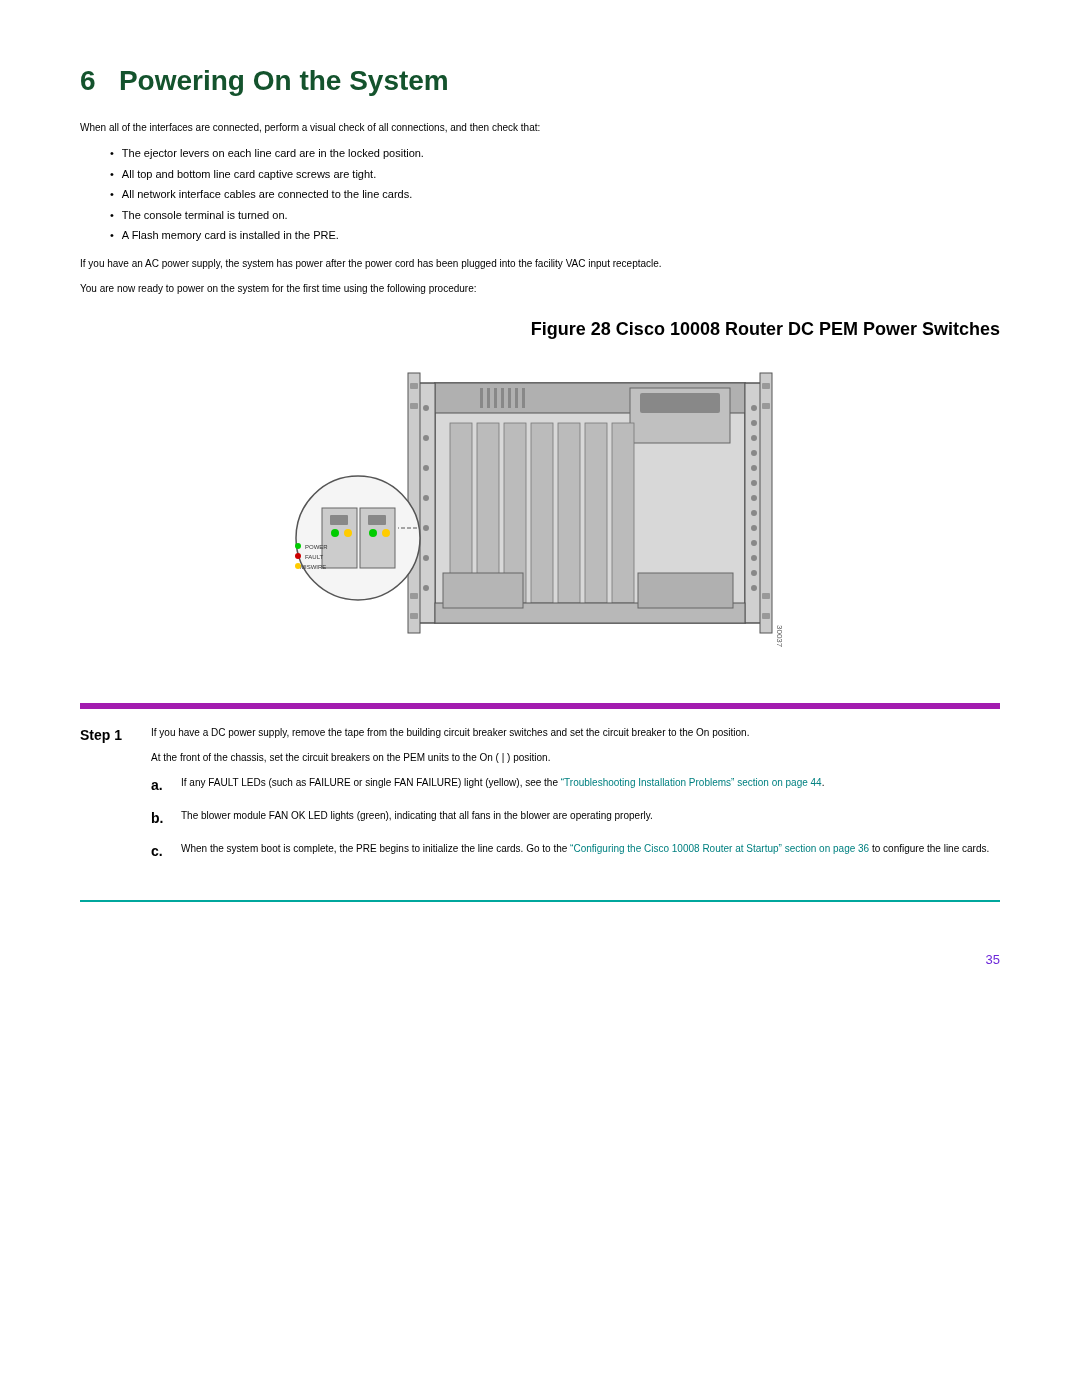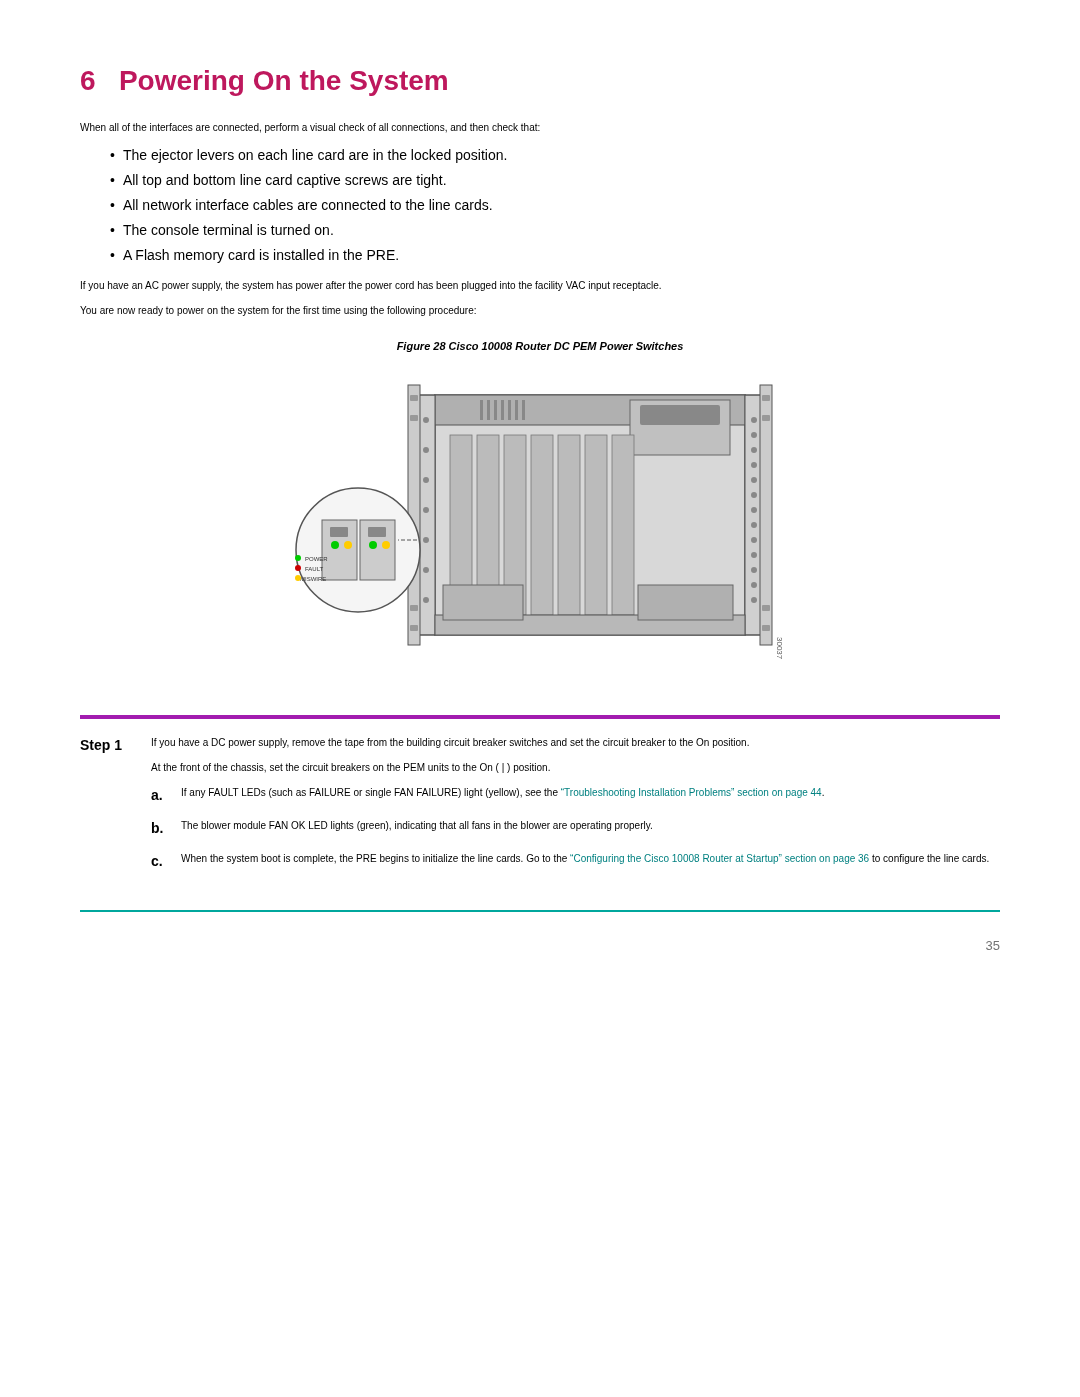--- a/index.html
+++ b/index.html
@@ -11,65 +11,64 @@
       width: 1080px;
       min-height: 1397px;
       padding: 60px 80px;
       line-height: 1.5;
     }
 
     h1 {
       font-size: 28px;
       font-weight: bold;
       margin-bottom: 18px;
-      color: #be185d;
+      color: #14532d;
     }
 
     p {
       margin-bottom: 10px;
       font-size: 10px;
     }
 
     ul {
       list-style: none;
       margin: 0 0 12px 30px;
     }
 
     ul li {
-      font-size: 14px;
+      font-size: 11px;
       margin-bottom: 4px;
     }
 
     ul li::before {
       content: "•";
       margin-right: 8px;
     }
 
     .figure-caption {
-      font-size: 11px;
-      font-weight: bold;
-      font-style: italic;
+      font-size: 18px;
+      font-weight: bold;
       margin: 20px 0 10px 0;
-      text-align: center;
+      text-align: right;
     }
 
     .figure-container {
       display: flex;
       justify-content: center;
       margin: 10px 0 30px 0;
       border: none;
     }
 
     .figure-svg {
       width: 520px;
       height: 320px;
     }
 
     .step-section {
-      border-top: 4px solid #a21caf;
+      border-top: 6px solid #a21caf;
       border-bottom: 2px solid #00a79d;
       padding: 16px 0;
       margin: 10px 0;
     }
 
     .step-row {
       display: flex;
       margin-bottom: 10px;
     }
 
@@ -111,22 +110,22 @@
     }
 
     a {
       color: #008080;
       text-decoration: none;
     }
 
     .page-number {
       text-align: right;
       font-size: 13px;
-      margin-top: 24px;
-      color: #737373;
+      margin-top: 48px;
+      color: #6d28d9;
     }
   </style>
 </head>
 <body>
 
 <h1>
   <span>6</span>
   &nbsp;&nbsp;<span>Powering On the System</span>
 </h1>
 

